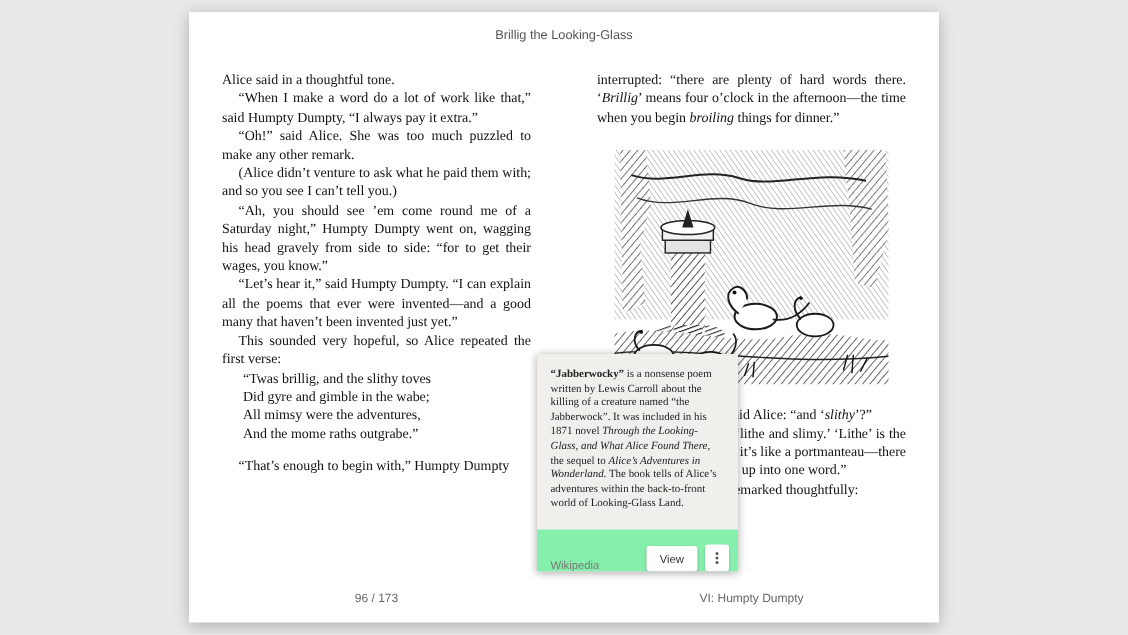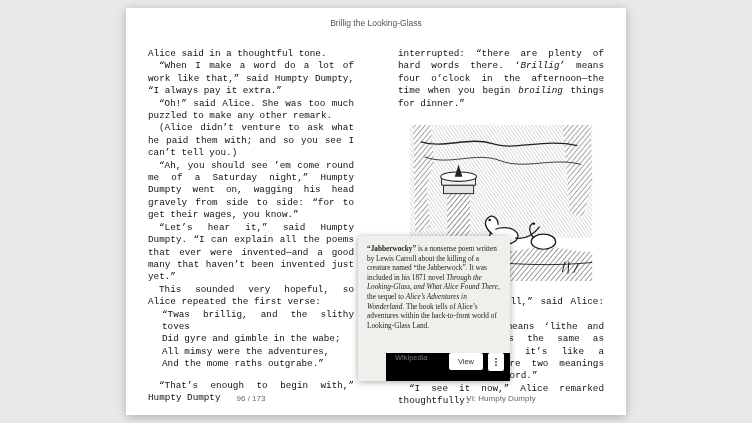--- a/index.html
+++ b/index.html
@@ -38,21 +38,21 @@
   }
   .column {
     width: 50%;
     padding: 6px 22px 0 22px;
     font-size: 9.3px;
     line-height: 12.4px;
     color: #111;
     text-align: justify;
     position: relative;
   }
-  .column p { margin: 0; font-family: Liberation Mono, monospace; }
+  .column p { margin: 0; }
   .column p.indent { text-indent: 11px; }
   .verse {
     margin-top: 9px;
     text-indent: 0;
     padding-left: 14px;
     line-height: 12.4px;
   }
   .highlight {
     background: #1a73e8;
     color: #ffffff;
@@ -74,21 +74,21 @@
     font-size: 8px;
     color: #666;
   }
   .footer-left { width: 50%; text-align: center; }
   .footer-right { width: 50%; text-align: center; }
 
   
   .popup {
     position: absolute;
     left: 232px; top: 228px;
-    width: 152px; height: 145px;
+    width: 134px; height: 145px;
     background: #f1efec;
     box-shadow: 0 1px 6px rgba(0,0,0,0.35);
     font-family: "Liberation Sans", sans-serif;
     border-radius: 1px;
     overflow: hidden;
   }
   .popup-text {
     padding: 8px 9px 4px 9px;
     font-size: 7.3px;
     line-height: 9.6px;
@@ -97,24 +97,23 @@
     height: 113px;
     overflow: hidden;
   }
   .popup-text i { font-style: italic; }
   .popup-text b { font-weight: bold; }
   .popup-bar {
     position: absolute;
     bottom: 0; left: 0; right: 0;
     height: 28px;
     display: flex;
-    align-items: flex-start;
+    align-items: flex-end;
     padding: 0 6px 0 9px;
-    background: #000000;
-    margin-left: 28px;
+    background: #86efac;
   }
   .popup-source {
     font-size: 7.5px;
     color: #777;
     flex: 1;
   }
   .popup-view {
     background: #ffffff;
     border: none;
     border-radius: 2px;

